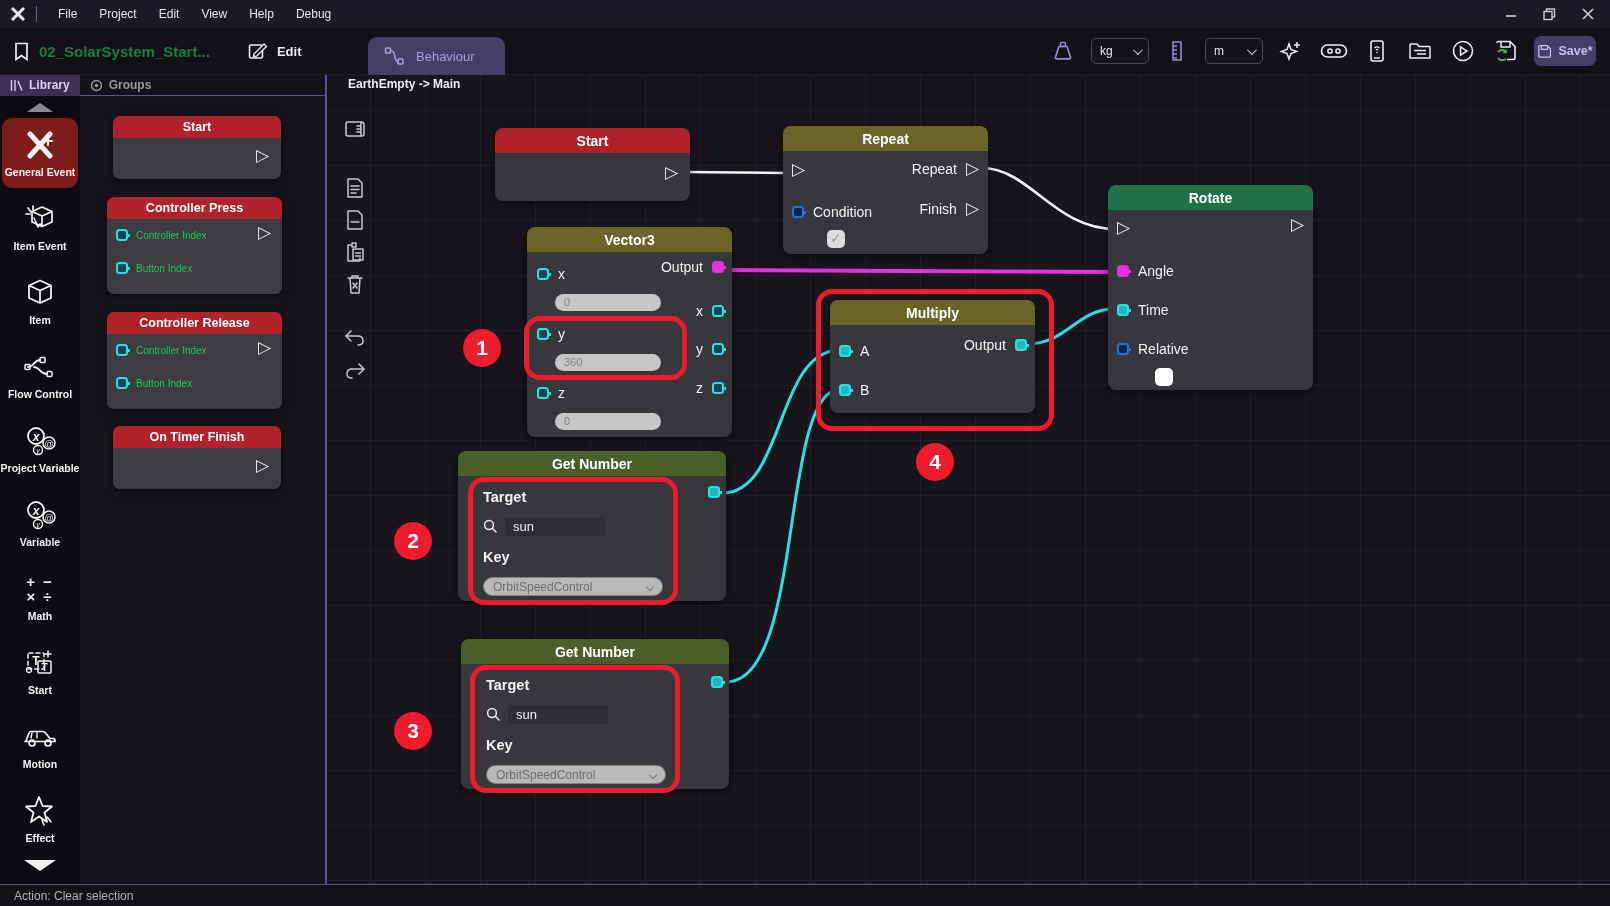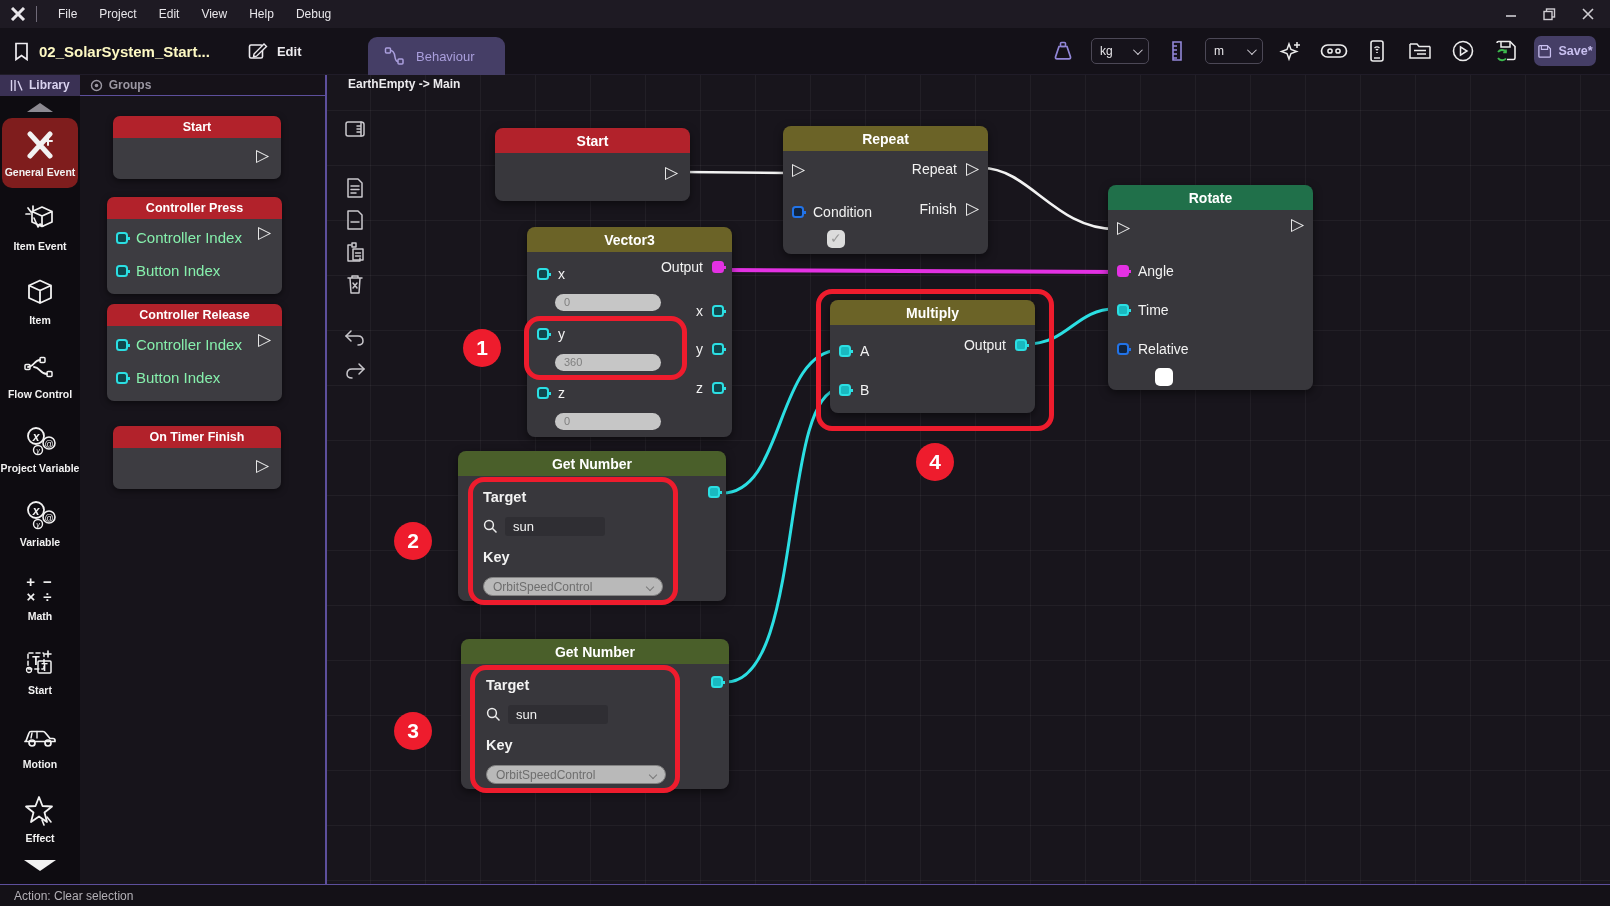--- a/index.html
+++ b/index.html
@@ -9,21 +9,21 @@
 
   
   .titlebar { height:28px; background:#1e1a23; display:flex; align-items:center; color:#e8e6ea; }
   .tb-logo { margin-left:10px; }
   .tb-sep { width:1px; height:16px; background:#6f6a78; margin:0 10px; }
   .menu-item { font-size:12px; padding:0 11px; cursor:default; }
   .win-controls { margin-left:auto; display:flex; align-items:center; gap:26px; padding-right:16px; }
 
   
   .toolbar { height:47px; background:#141118; display:flex; align-items:center; position:relative; border-bottom:1px solid #201c28;}
-  .proj { display:flex; align-items:center; gap:10px; margin-left:14px; color:#fef9c3; }
+  .proj { display:flex; align-items:center; gap:10px; margin-left:14px; color:#15803d; }
   .proj-name { font-size:15px; font-weight:700; }
   .edit-btn { display:flex; align-items:center; gap:9px; margin-left:38px; color:#eceaee; font-size:13px; font-weight:700; }
   .beh-tab { position:absolute; left:368px; top:9px; width:137px; height:38px; background:#453e66;
              border-radius:9px 9px 0 0; display:flex; align-items:center; gap:10px; padding-left:16px;
              color:#aua; color:#aa9fdd; font-size:13px; }
   .tb-right { margin-left:auto; display:flex; align-items:center; gap:13px; padding-right:14px; }
   .unit-select { width:58px; height:26px; border:1px solid #4c4856; border-radius:5px; background:#16131b;
                  color:#e8e6ea; font-size:12px; display:flex; align-items:center; justify-content:space-between;
                  padding:8px 8px; }
   .chev { width:7px; height:7px; border-right:1.6px solid #cfccd4; border-bottom:1.6px solid #cfccd4;
@@ -54,21 +54,21 @@
   .ric svg { stroke:#f2f2f2; fill:none; stroke-width:1.5; stroke-linecap:round; stroke-linejoin:round; }
   .math-glyph { font-size:15px; font-weight:700; line-height:15px; text-align:center; letter-spacing:2px; }
 
   
   .palette { flex:1; position:relative; background:#17141b; }
   .pnode { position:absolute; border-radius:7px; box-shadow:0 2px 6px rgba(0,0,0,.5); }
   .pnode-h { height:22px; background:#b2222b; border-radius:7px 7px 0 0; color:#fff; font-size:12.5px;
              font-weight:700; display:flex; align-items:center; justify-content:center; }
   .pnode-b { background:#3d3c41; border-radius:0 0 7px 7px; position:relative; }
   .prow-flex { position:absolute; display:flex; align-items:center; gap:8px; }
-  .plabel { font-size:15px; color:#86efac; }
+  .plabel { font-size:10px; color:#22c55e; }
 
   
   .port { position:relative; width:12px; height:12px; border-radius:3.5px; flex:none; }
   .port::after { content:""; position:absolute; right:-4px; top:3px; width:4px; height:3px; }
   .port-cyan { border:2.5px solid #2bdfe3; background:#10474c; } .port-cyan::after { background:#2bdfe3; }
   .port-cyan.filled { background:#19b9c0; }
   .port-blue { border:2.5px solid #2273e8; background:#10243f; } .port-blue::after { background:#2273e8; }
   .port-magenta { border:2.5px solid #e331e3; background:#e331e3; } .port-magenta::after { background:#e331e3; }
   .exec { color:#ececec; font-size:17px; line-height:17px; }
 
@@ -397,21 +397,21 @@
                 <span class="port port-cyan"></span>
                 <span class="plabel">Controller Index</span>
               </div>
             <div class="prow-flex" style="left:9px; top:43px;">
                 <span class="port port-cyan"></span>
                 <span class="plabel">Button Index</span>
               </div>
           </div>
         </div>
 
-        <div class="pnode" style="left:27px; top:208px; width:175px;">
+        <div class="pnode" style="left:27px; top:216px; width:175px;">
           <div class="pnode-h">Controller Release</div>
           <div class="pnode-b" style="height:75px;">
             <span class="exec" style="position:absolute; right:11px; top:5px;">▷</span>
             <div class="prow-flex" style="left:9px; top:10px;">
                 <span class="port port-cyan"></span>
                 <span class="plabel">Controller Index</span>
               </div>
             <div class="prow-flex" style="left:9px; top:43px;">
                 <span class="port port-cyan"></span>
                 <span class="plabel">Button Index</span>

